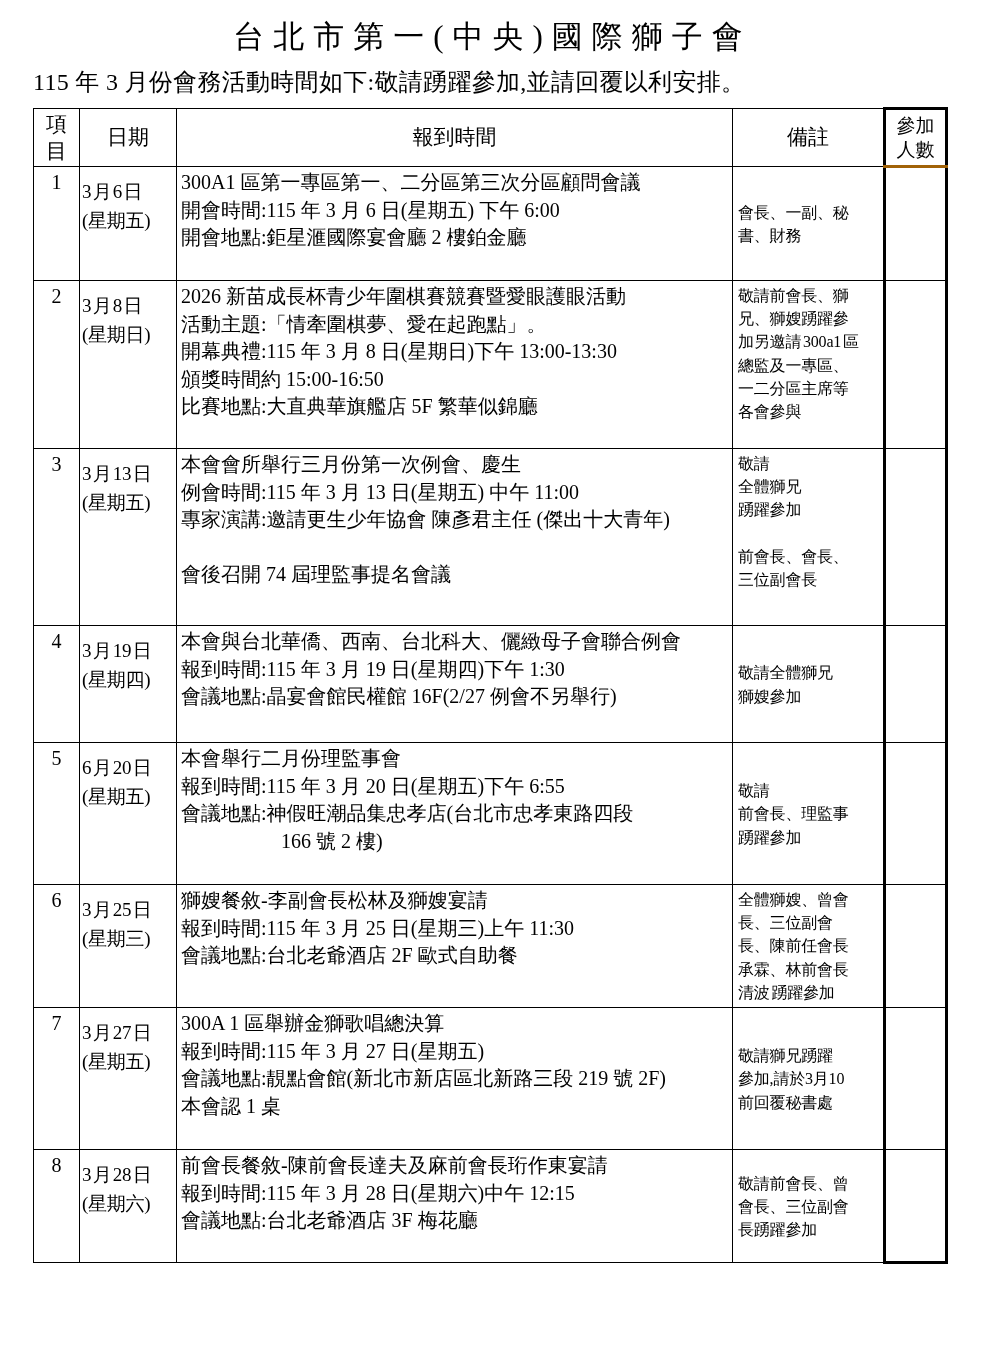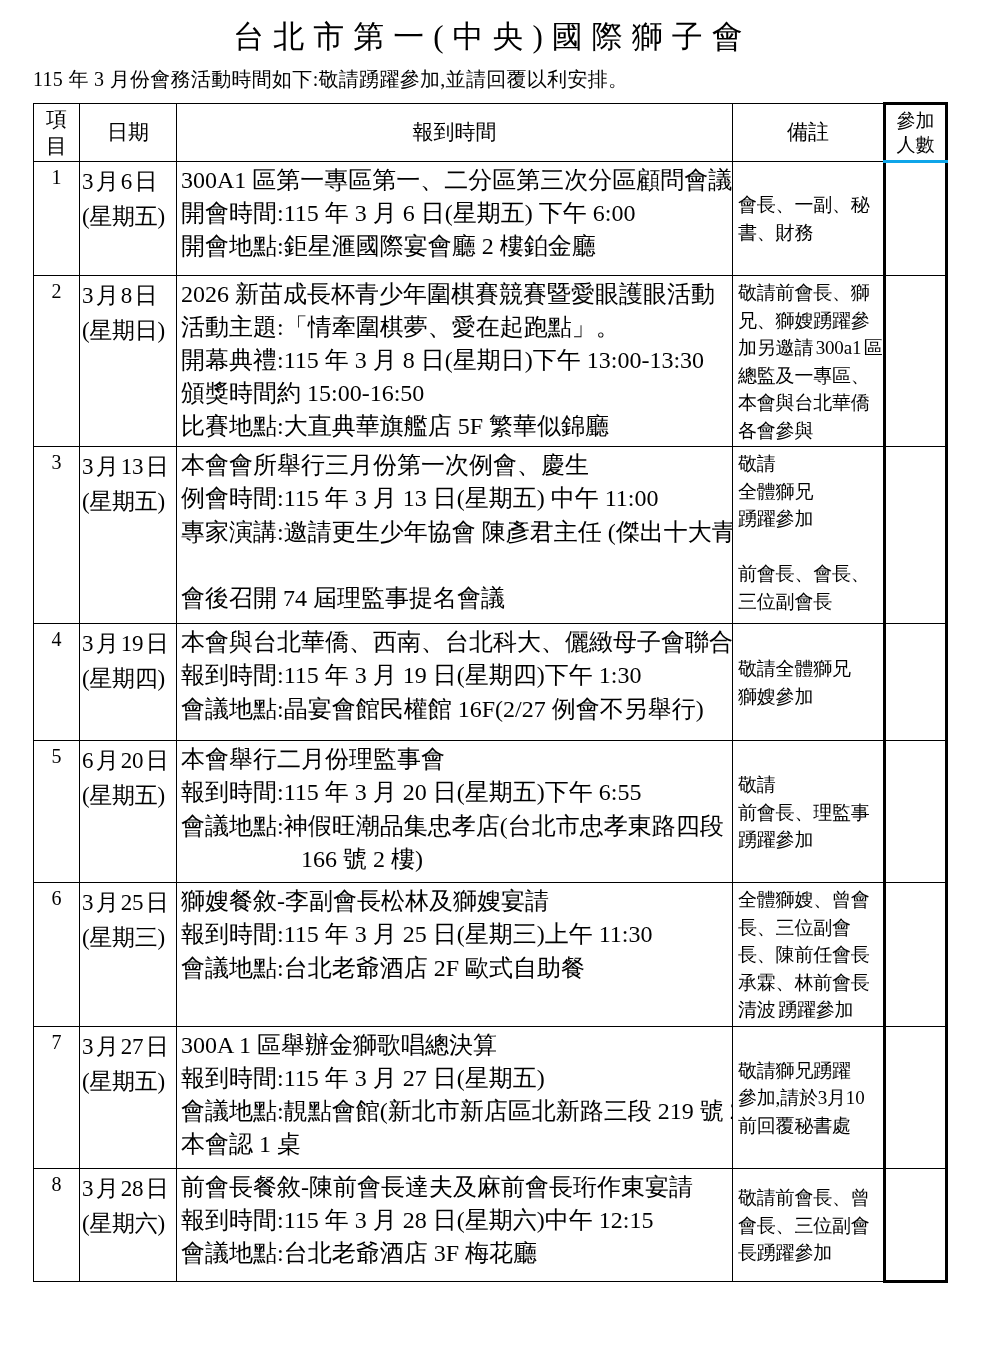--- a/index.html
+++ b/index.html
@@ -14,21 +14,21 @@
   .title {
     margin: 16px 0 2px 0;
     text-align: center;
     font-size: 31px;
     font-weight: 500;
     letter-spacing: 9px;
     white-space: nowrap;
   }
   .subtitle {
     margin: 8px 16px 9px 33px;
-    font-size: 20px;
+    font-size: 24px;
     letter-spacing: 0.3px;
   }
 
   table.schedule {
     border-collapse: collapse;
     table-layout: fixed;
     margin-left: 33px;
     width: 913px;
   }
   th, td {
@@ -41,35 +41,35 @@
     font-size: 21px;
     text-align: center;
     vertical-align: middle;
     white-space: pre;
     line-height: 1.25;
   }
   td { vertical-align: top; white-space: pre; }
 
   td.item  { text-align: center; font-size: 20px; padding-top: 4px; }
   td.date  {
-    font-size: 23px; line-height: 1.5; padding: 3px 0 0 2px;
+    font-size: 19px; line-height: 1.5; padding: 11px 0 0 2px;
     letter-spacing: -0.3px; word-spacing: -3px;
   }
-  td.summary { font-size: 24px; line-height: 1.38; padding: 2px 4px 0 4px; }
+  td.summary { font-size: 20px; line-height: 1.38; padding: 2px 4px 0 4px; }
   td.remark  {
-    font-size: 19px; line-height: 1.45; padding: 3px 4px 2px 5px;
+    font-size: 16px; line-height: 1.45; padding: 3px 4px 2px 5px;
     letter-spacing: -0.2px; word-spacing: -2px;
   }
   td.v-mid { vertical-align: middle; }
 
   th.att, td.att {
     border-left: 3px solid #000;
     border-right: 3px solid #000;
   }
-  th.att { border-top: 3px solid #000; border-bottom: 3px solid #0ea5e9; font-size: 19px; }
+  th.att { border-top: 3px solid #000; border-bottom: 3px solid #a16207; font-size: 19px; }
   tr.last-row td.att { border-bottom: 3px solid #000; }
 </style>
 </head>
 <body>
 
 <div class="page">
 
   <div class="title">台北市第一(中央)國際獅子會</div>
   <div class="subtitle">115 年 3 月份會務活動時間如下:敬請踴躍參加,並請回覆以利安排。</div>
 
@@ -111,21 +111,21 @@
 (星期日)</td>
       <td class="summary">2026 新苗成長杯青少年圍棋賽競賽暨愛眼護眼活動
 活動主題:「情牽圍棋夢、愛在起跑點」。
 開幕典禮:115 年 3 月 8 日(星期日)下午 13:00-13:30
 頒獎時間約 15:00-16:50
 比賽地點:大直典華旗艦店 5F 繁華似錦廳</td>
       <td class="remark">敬請前會長、獅
 兄、獅嫂踴躍參
 加另邀請 300a1 區
 總監及一專區、
-本會與台北華僑
+一二分區主席等
 各會參與</td>
       <td class="att"></td>
     </tr>
 
     <tr style="height:177px">
       <td class="item">3</td>
       <td class="date">3 月 13 日
 (星期五)</td>
       <td class="summary">本會會所舉行三月份第一次例會、慶生
 例會時間:115 年 3 月 13 日(星期五) 中午 11:00

